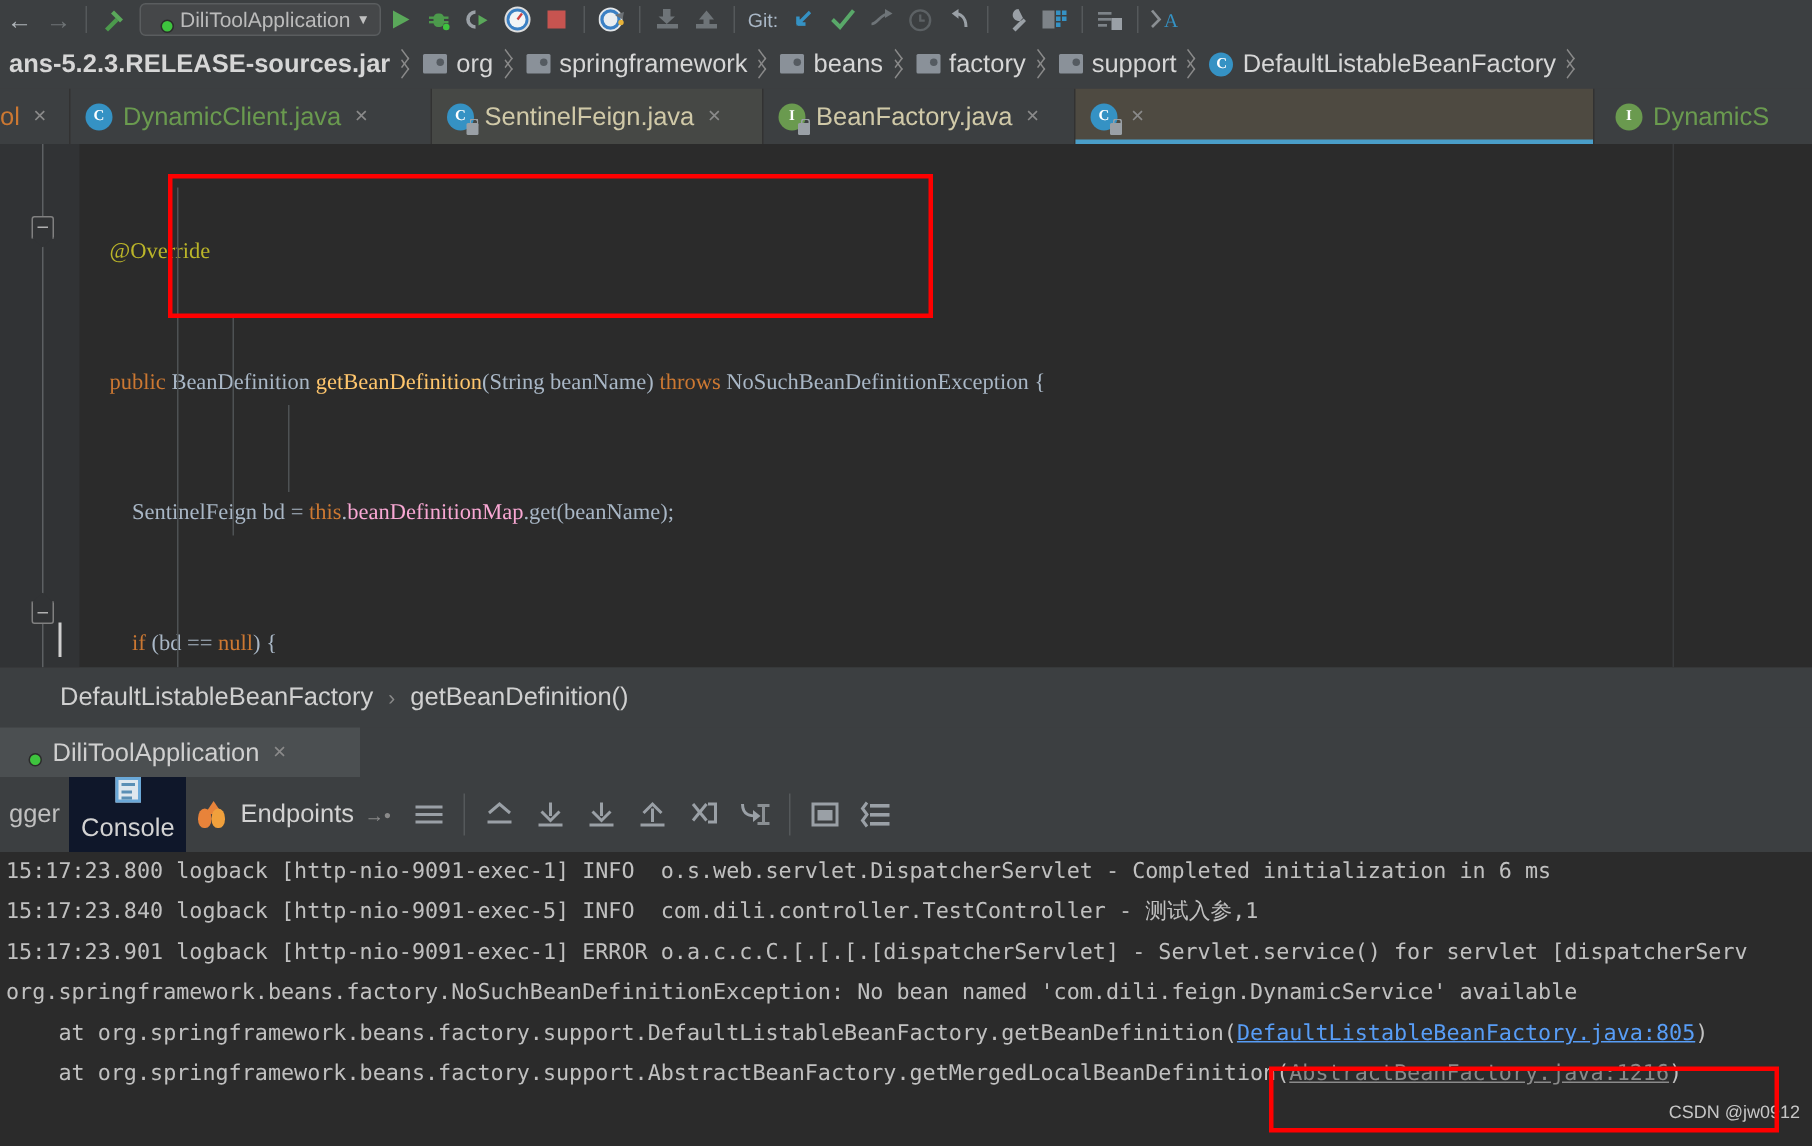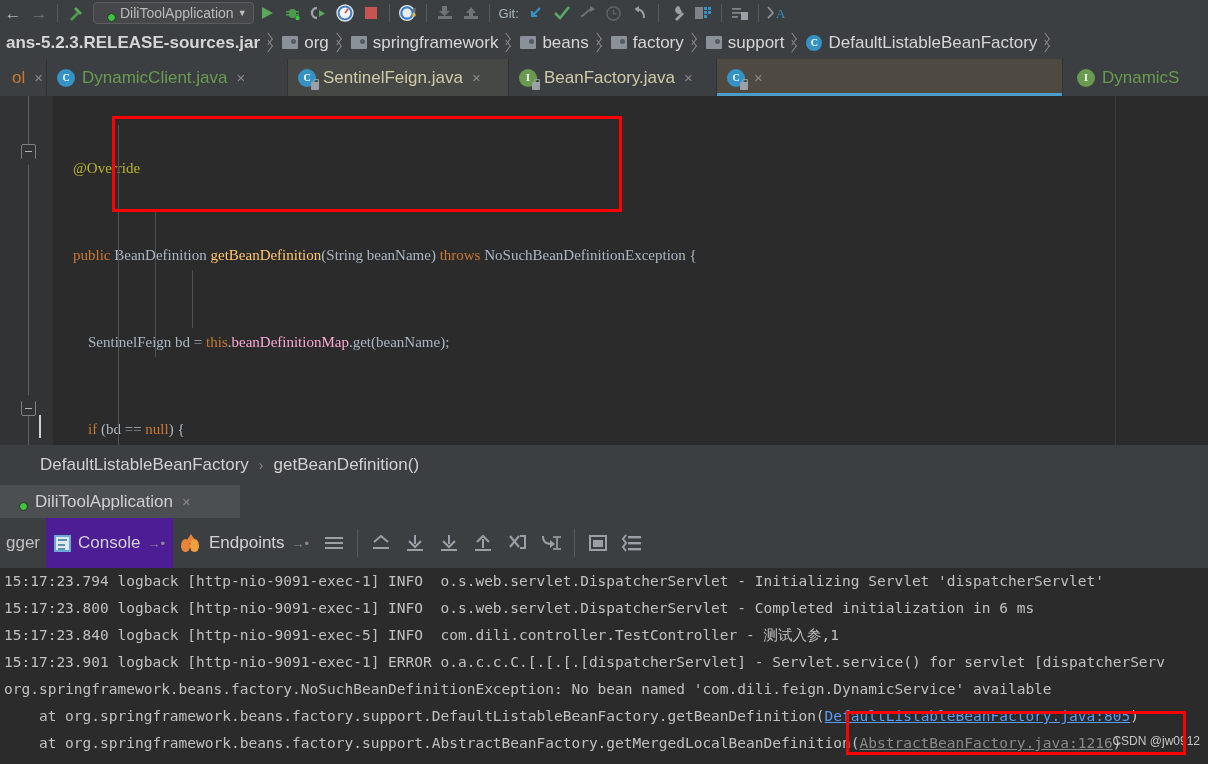--- a/index.html
+++ b/index.html
@@ -216,21 +216,21 @@
     background:#3c3f41; display:flex; align-items:center;
   }
   .cside {
     color:#c0c0c0; font-size:17px; padding:0 6px;
     font-family:"Liberation Sans",sans-serif; flex:none;
   }
   .ctab {
     display:flex; align-items:center; gap:7px; padding:0 8px; height:50px;
     flex:none;
   }
-  .ctab.active { background:#4c1d95; }
+  .ctab.active { background:#0f172a;flex-direction:column; }
   .ctab .cl2 { color:#d2d2d2; font-size:17px; font-family:"Liberation Sans",sans-serif; }
   .pin { color:#8a8a8a; font-size:13px; }
   .console-ic {
     width:17px; height:17px; border:2px solid #6aa8d8; background:#dfe7ee;
     box-sizing:border-box; position:relative; flex:none;
   }
   .console-ic::before {
     content:""; position:absolute; left:2px; top:2px; right:2px; height:2px; background:#5b8fb5;
   }
   .console-ic::after {
@@ -441,21 +441,21 @@
     </div>
     <div class="crumb-chev"></div>
     <div class="crumb">
       <span class="class-ic">C</span>
       <span class="ctext">DefaultListableBeanFactory</span>
     </div>
     <div class="crumb-chev"></div>
   </div>
 
   <div class="tabbar">
-    <div class="etab" style="width:46px;padding-left:12px;border-left:none;">
+    <div class="etab" style="width:46px;padding-left:0;border-left:none;">
       <span class="tlabel" style="color:#cc7832;">ol</span>
       <span class="tab-x">×</span>
     </div>
     <div class="etab" style="width:241px;">
       <span class="ic-circ c">C</span>
       <span class="tlabel" style="color:#6a9a4f;">DynamicClient.java</span>
       <span class="tab-x">×</span>
     </div>
     <div class="etab hl" style="width:221px;">
       <span class="ic-circ c">C<span class="lock-badge"></span></span>
@@ -605,21 +605,20 @@
       <svg width="22" height="20" viewBox="0 0 22 20">
         <rect x="7" y="3" width="13" height="2.4" fill="#9aa0a6"></rect>
         <rect x="7" y="9" width="13" height="2.4" fill="#9aa0a6"></rect>
         <rect x="7" y="15" width="13" height="2.4" fill="#9aa0a6"></rect>
         <path d="M5 2 L2 6 L5 10 L2 14 L5 18" stroke="#9aa0a6" stroke-width="2" fill="none"></path>
       </svg>
     </div>
   </div>
 
   <div class="console">
-    <div class="logline"><span class="err">15:17:23.794 logback [http-nio-9091-exec-1] INFO  o.s.web.servlet.DispatcherServlet - Initializing Servlet 'dispatcherServlet'</span></div>
     <div class="logline"><span class="err">15:17:23.800 logback [http-nio-9091-exec-1] INFO  o.s.web.servlet.DispatcherServlet - Completed initialization in 6 ms</span></div>
     <div class="logline"><span class="err">15:17:23.840 logback [http-nio-9091-exec-5] INFO  com.dili.controller.TestController - 测试入参,1</span></div>
     <div class="logline"><span class="err">15:17:23.901 logback [http-nio-9091-exec-1] ERROR o.a.c.c.C.[.[.[.[dispatcherServlet] - Servlet.service() for servlet [dispatcherServ</span></div>
     <div class="logline"><span class="err">org.springframework.beans.factory.NoSuchBeanDefinitionException: No bean named 'com.dili.feign.DynamicService' available</span></div>
     <div class="logline"><span class="err">    at org.springframework.beans.factory.support.DefaultListableBeanFactory.getBeanDefinition(</span><span class="lnk">DefaultListableBeanFactory.java:805</span><span class="err">)</span></div>
     <div class="logline"><span class="err">    at org.springframework.beans.factory.support.AbstractBeanFactory.getMergedLocalBeanDefinition(</span><span class="lnk dim">AbstractBeanFactory.java:1216</span><span class="err">)</span></div>
     <div class="watermark">CSDN @jw0912</div>
   </div>
 
   <div class="redbox" style="left:846px; top:711px; width:340px; height:44px;"></div>

